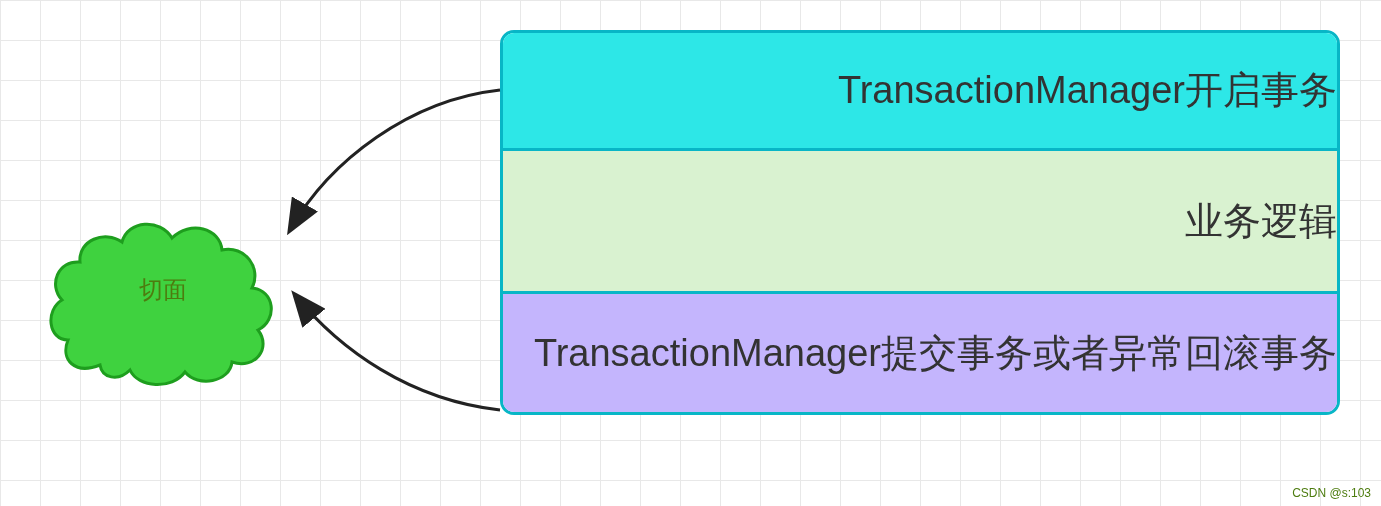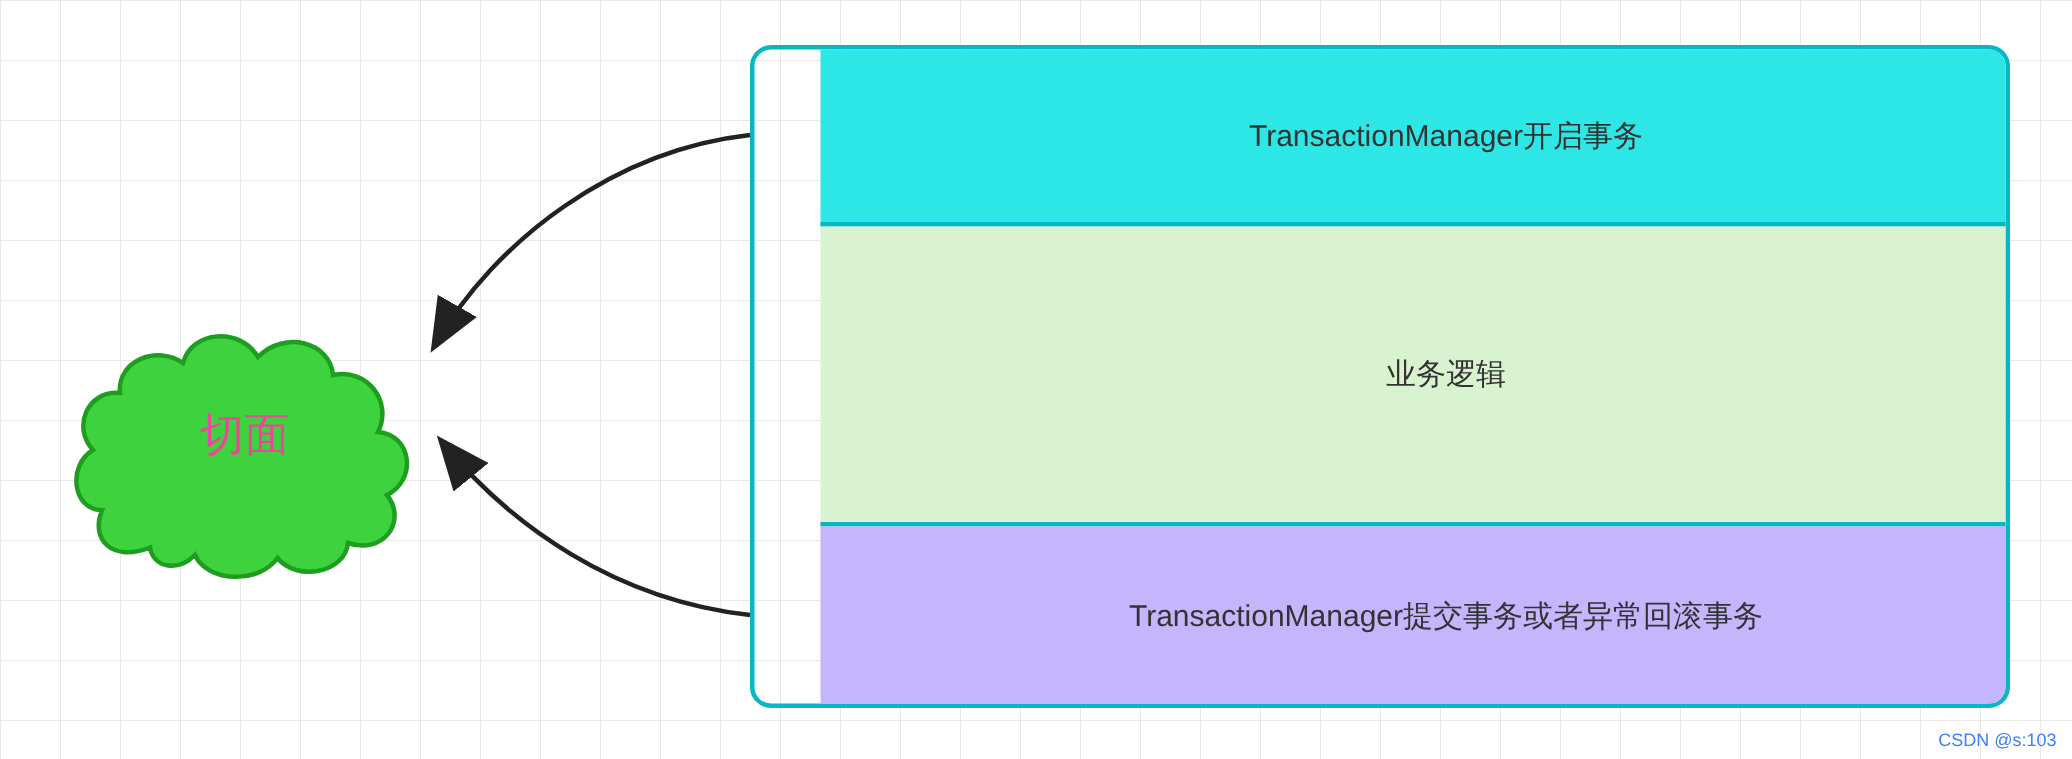--- a/index.html
+++ b/index.html
@@ -25,60 +25,59 @@
       top: 190px;
       width: 246px;
       height: 200px;
     }
     .cloud-label {
       position: absolute;
       left: 0; top: 0; right: 0; bottom: 0;
       display: flex;
       align-items: center;
       justify-content: center;
-      font-size: 30px;
-      color: #ec4899;
+      font-size: 24px;
+      color: #4d7c0f;
     }
     .box-stack {
       position: absolute;
       left: 500px;
       top: 30px;
       width: 840px;
       border: 3px solid #08b6c6;
       border-radius: 14px;
       overflow: hidden;
     }
     .box {
       width: 100%;
       display: flex;
       align-items: center;
-      justify-content: center;
-      font-size: 20px;
+      justify-content: flex-end;
+      font-size: 38px;
       color: #333;
       border-bottom: 3px solid #08b6c6;
-      margin-left: 44px;
     }
     .box:last-child { border-bottom: none; }
     .box-top { background: #2de7e7; height: 118px; }
-    .box-mid { background: #d9f2d0; height: 200px; }
+    .box-mid { background: #d9f2d0; height: 143px; }
     .box-bot { background: #c4b5fd; height: 118px; }
     .arrow-svg {
       position: absolute;
       left: 260px;
       top: 70px;
       width: 260px;
       height: 380px;
       pointer-events: none;
     }
     .watermark {
       position: absolute;
       right: 10px;
       bottom: 6px;
       font-size: 12px;
-      color: #3b82f6;
+      color: #4d7c0f;
       font-family: Arial, sans-serif;
     }
   </style>
 </head>
 <body>
 
 <div class="grid"></div>
 
 <div class="cloud">
   <svg viewBox="0 0 246 200" width="246" height="200">

